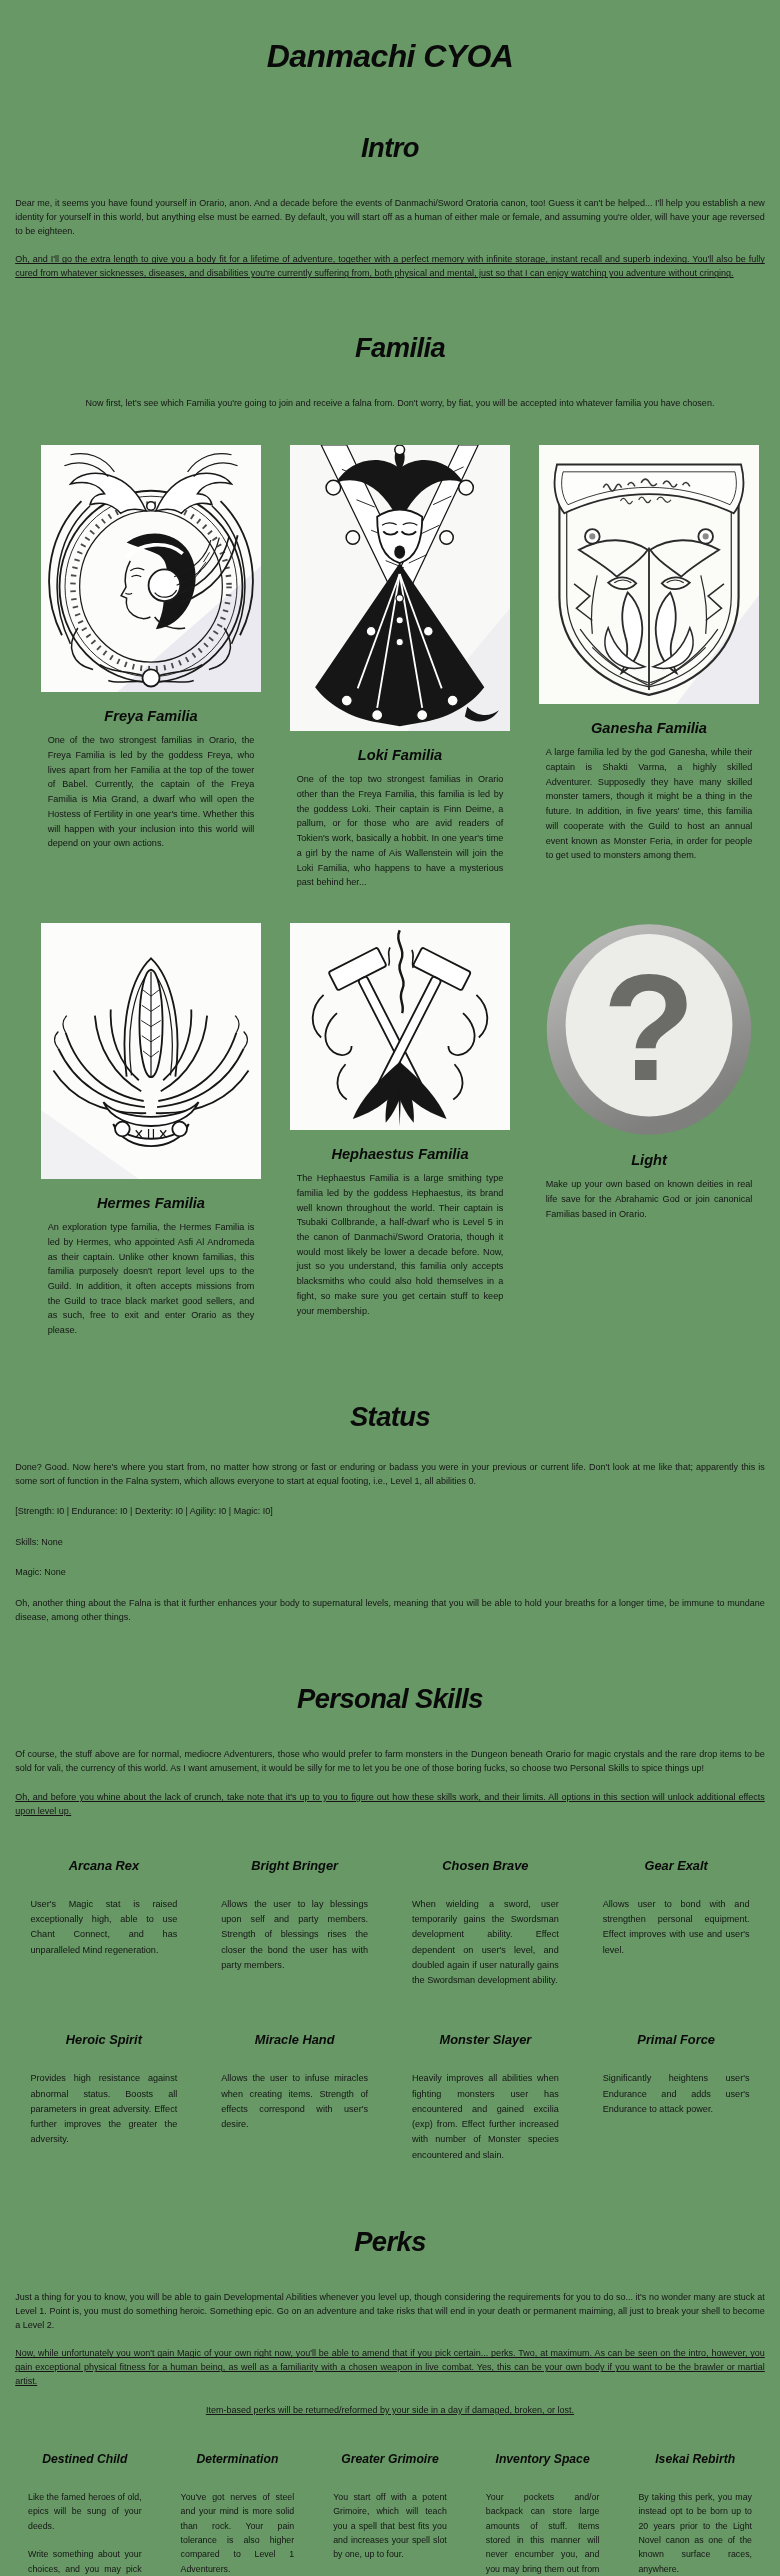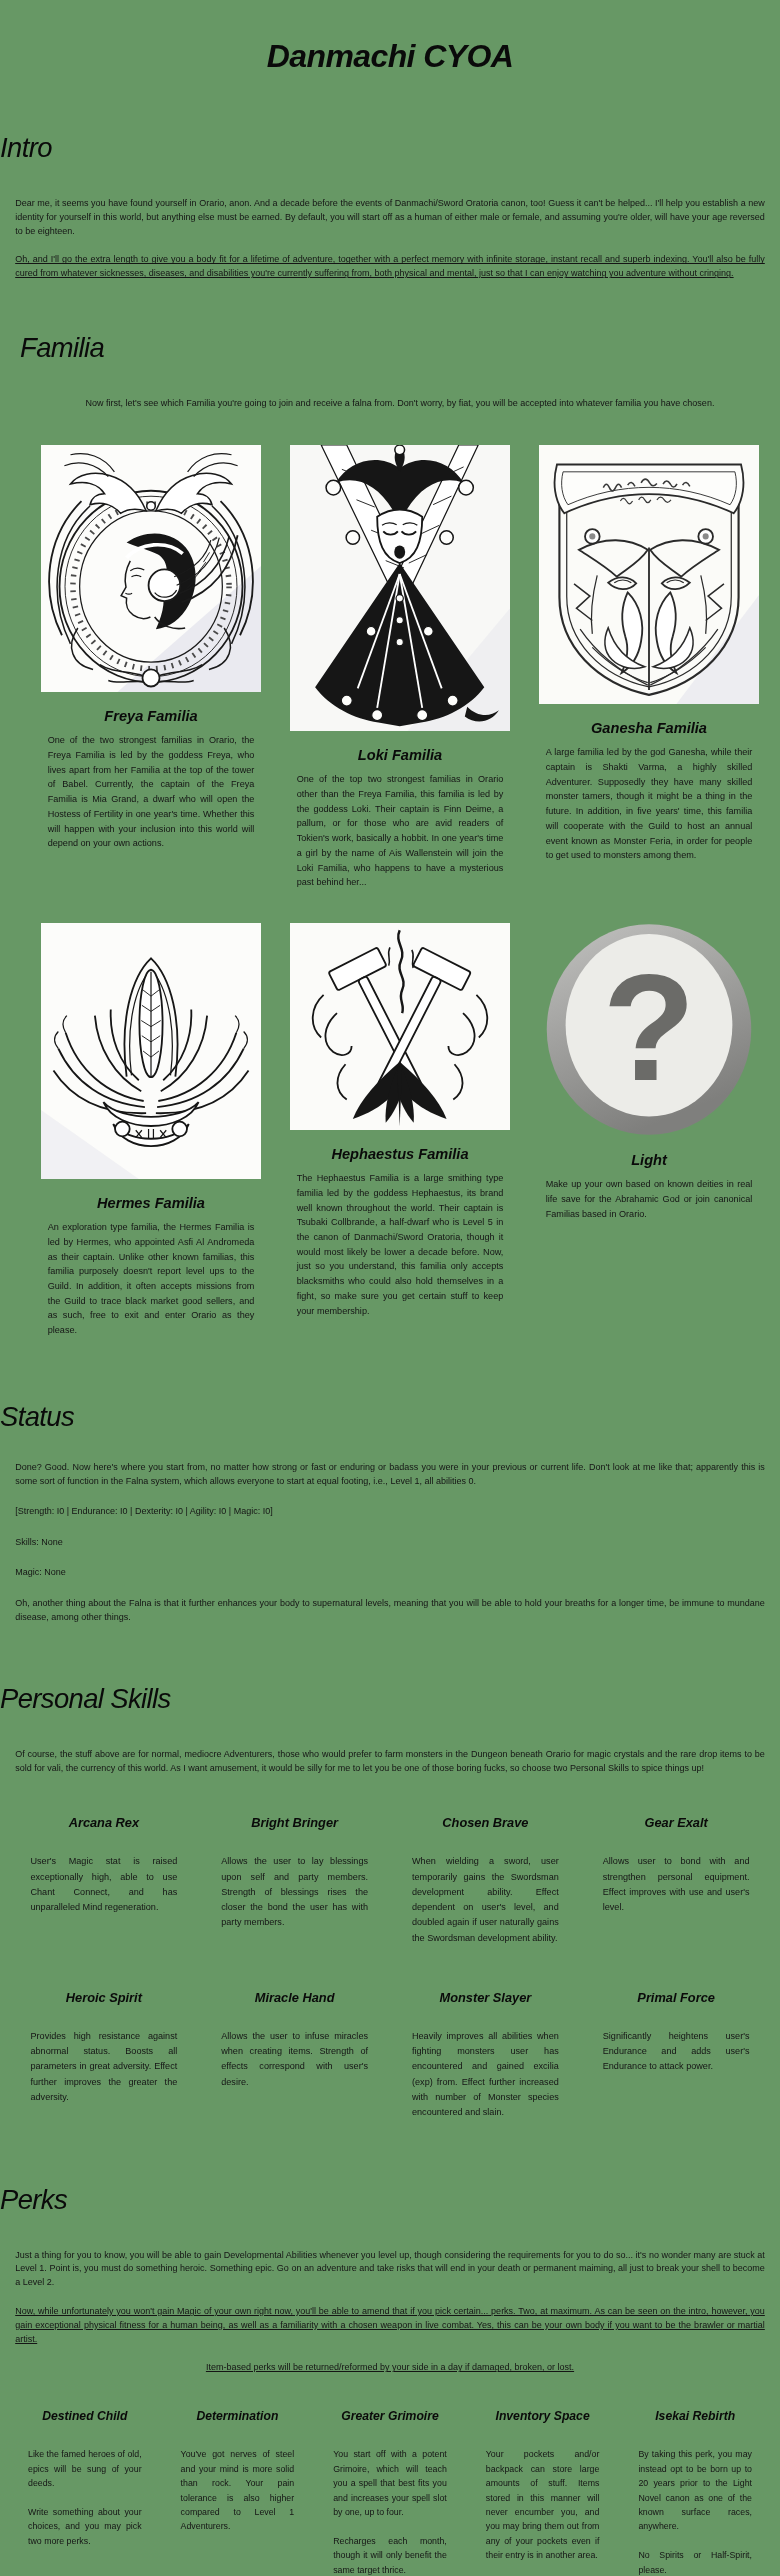--- a/index.html
+++ b/index.html
@@ -7,21 +7,21 @@
   body {
     width:780px; min-height:2576px; margin:0 auto;
     background:#679865; color:#141414;
     font-family:"Liberation Sans", sans-serif;
   }
   h1.page-title {
     padding-top:38px; text-align:center;
     font-style:italic; font-weight:bold; font-size:32px; letter-spacing:-0.6px; color:#0a0a0a;
   }
   h2.section-heading {
-    text-align:left; font-style:italic; font-weight:normal; font-size:27.4px; letter-spacing:-0.6px; color:#0a0a0a;
+    text-align:center; font-style:italic; font-weight:bold; font-size:27.4px; letter-spacing:-0.6px; color:#0a0a0a;
   }
   .sec-intro { margin-top:57px; }
   .sec-familia { margin-top:51px;padding-left:20px; }
   .sec-status { margin-top:63px; }
   .sec-skills { margin-top:59px; }
   .sec-perks { margin-top:63px; }
   .wide-text { margin:0 15.2px; font-size:9px; line-height:1.55; text-align:justify; color:#151515; }
   .wide-text + .wide-text { margin-top:14.6px;text-decoration:underline; }
   .intro-paras { margin-top:33px; }
   .single-line { text-align:center; }
@@ -350,20 +350,21 @@
     <p class="status-line">Skills: None</p>
     <p class="status-line">Magic: None</p>
     <p class="status-line" style="text-align:justify;">Oh, another thing about the Falna is that it further enhances your body to supernatural levels, meaning that you will be able to hold your breaths for a longer time, be immune to mundane disease, among other things.</p>
   </div>
 </section>
 
 <section class="sec-skills">
   <h2 class="section-heading">Personal Skills</h2>
   <div class="intro-paras">
     <p class="wide-text">Of course, the stuff above are for normal, mediocre Adventurers, those who would prefer to farm monsters in the Dungeon beneath Orario for magic crystals and the rare drop items to be sold for vali, the currency of this world. As I want amusement, it would be silly for me to let you be one of those boring fucks, so choose two Personal Skills to spice things up!</p>
+    <p class="wide-text">Oh, and before you whine about the lack of crunch, take note that it's up to you to figure out how these skills work, and their limits. All options in this section will unlock additional effects upon level up.</p>
   </div>
   <div class="skills-grid">
     <div class="skill">
       <h4 class="card-title">Arcana Rex</h4>
       <p class="card-desc">User's Magic stat is raised exceptionally high, able to use Chant Connect, and has unparalleled Mind regeneration.</p>
     </div>
     <div class="skill">
       <h4 class="card-title">Bright Bringer</h4>
       <p class="card-desc">Allows the user to lay blessings upon self and party members. Strength of blessings rises the closer the bond the user has with party members.</p>
     </div>

